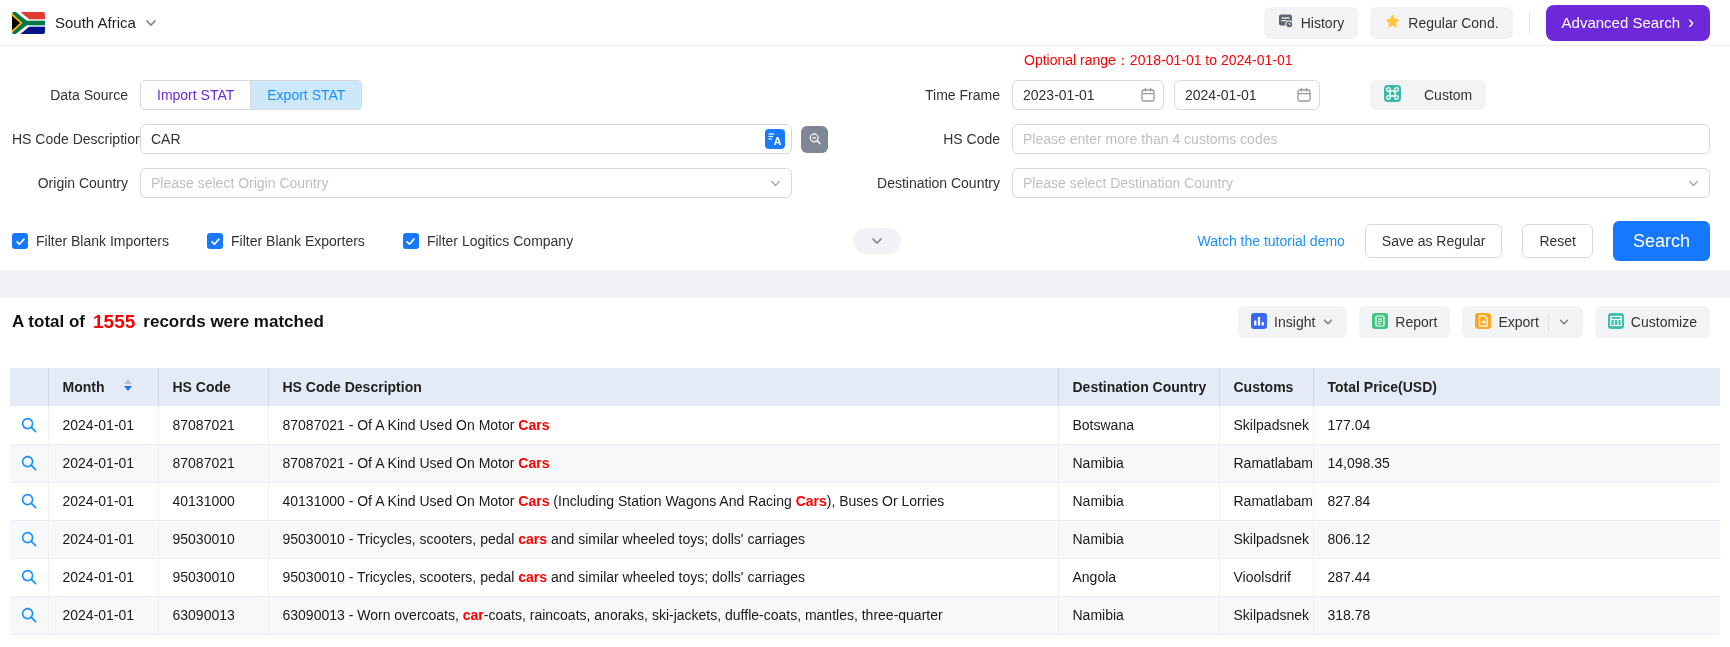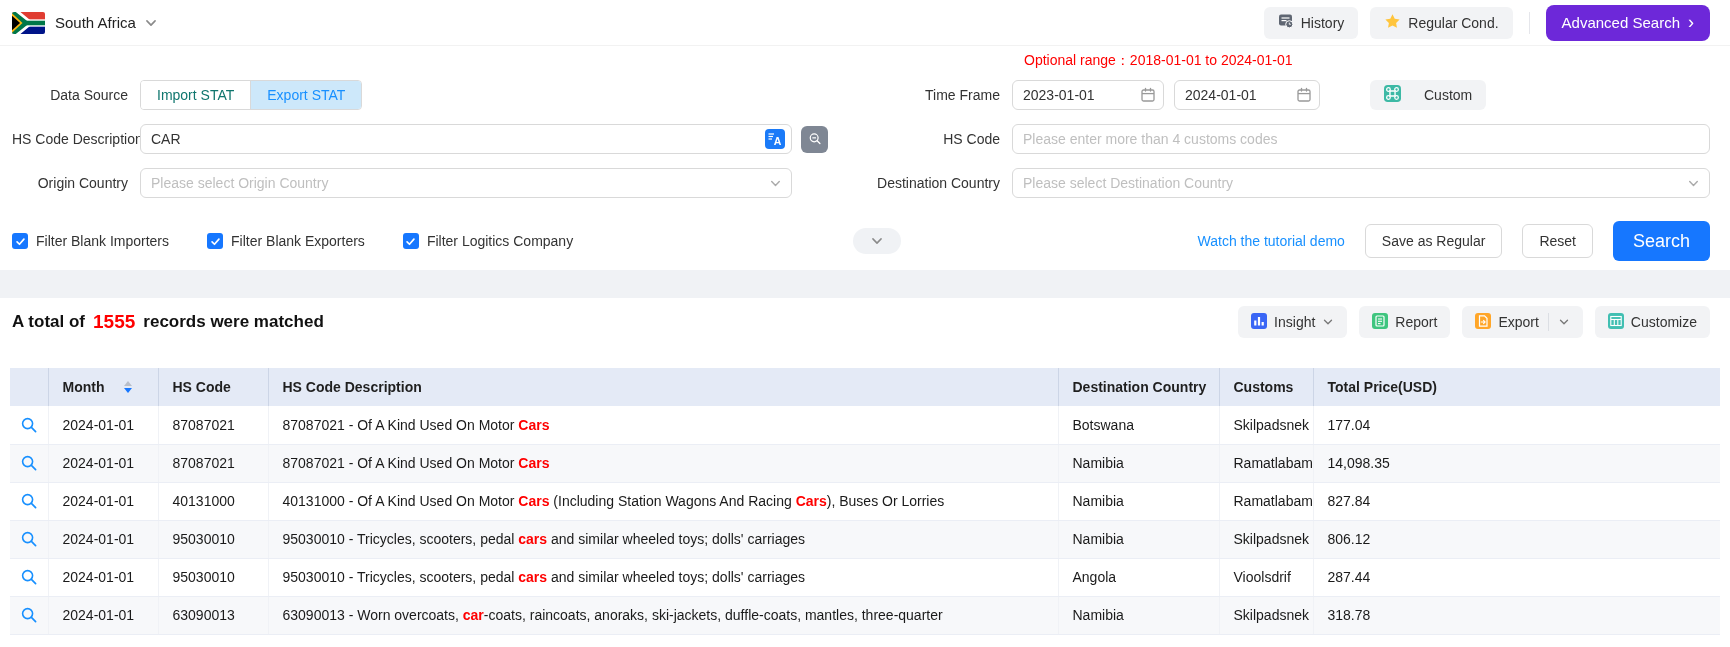--- a/index.html
+++ b/index.html
@@ -21,21 +21,21 @@
   .filter{padding:4px 20px 0 12px}
   .f-grid{display:grid;grid-template-columns:840px 1fr}
   .f-row{display:flex;align-items:center;margin-top:14px;height:30px}
   .f-row.first{margin-top:10px}
   .f-label{width:128px;flex:none;text-align:right;padding-right:12px;color:#333;white-space:nowrap}
   .f-label-r{width:160px;flex:none;text-align:right;padding-right:12px;color:#333;white-space:nowrap}
   .range-note{height:20px;line-height:20px;color:#ff0000;padding-left:172px;white-space:nowrap}
   .range-spacer{height:20px}
 
   .segmented{display:flex;border:1px solid #d9d9d9;border-radius:4px;overflow:hidden;height:30px}
-  .seg-item{padding:0 16px;display:flex;align-items:center;background:#fff;color:#0f766e;cursor:pointer;border-right:1px solid #d9d9d9}
+  .seg-item{padding:0 16px;display:flex;align-items:center;background:#fff;color:#6d28d9;cursor:pointer;border-right:1px solid #d9d9d9}
   .seg-item:last-child{border-right:none}
   .seg-item.active{background:#cde8fa;color:#1890ff}
 
   .inp-wrap{position:relative;flex:1;height:30px}
   .inp{width:100%;height:30px;border:1px solid #d9d9d9;border-radius:6px;padding:0 34px 0 10px;font-family:"Liberation Sans",sans-serif;font-size:14px;color:#333;outline:none;background:#fff}
   .inp::placeholder{color:#bfbfbf}
   .inp-icon-right{position:absolute;right:7px;top:5px;display:inline-flex;cursor:pointer}
   .sel-chev{position:absolute;right:10px;top:9px;display:inline-flex}
   .hsdesc-wrap{flex:none;width:652px}
   .sq-btn{width:27px;height:27px;margin-left:9px;border-radius:6px;display:inline-flex;align-items:center;justify-content:center;cursor:pointer;flex:none}
@@ -72,21 +72,21 @@
   table{border-collapse:collapse;table-layout:fixed;width:1710px}
   thead th{background:#e4eaf6;height:38px;font-weight:bold;color:#1f1f1f;text-align:left;padding:0 14px;border-right:1px solid #ccd5e6;font-size:14px;white-space:nowrap}
   thead th:last-child{border-right:none}
   thead th.c-ic{padding:0}
   tbody td{height:38px;padding:0 14px;border-bottom:1px solid #ebeef5;border-right:1px solid #f0f2f6;color:#1a1a1a;white-space:nowrap;overflow:hidden;font-size:14px}
   tbody td:last-child{border-right:none}
   tbody tr:nth-child(even){background:#f7f8fa}
   td.c-ic{text-align:center;padding:0}
   .rowsearch{display:inline-flex;cursor:pointer;vertical-align:middle}
   .hl{color:#ff0000;font-weight:bold}
-  .th-flex{display:flex;align-items:center;gap:20px}
+  .th-flex{display:flex;align-items:flex-start;gap:20px}
   .sorter{display:inline-flex;flex-direction:column;gap:2px;cursor:pointer}
   .caret-up{width:0;height:0;border-left:4px solid transparent;border-right:4px solid transparent;border-bottom:5px solid #b8bec9}
   .caret-down{width:0;height:0;border-left:4px solid transparent;border-right:4px solid transparent;border-top:5px solid #1677ff}
 </style>
 </head>
 <body>
 
 <div class="topbar">
   <span class="flag">
     <svg width="33" height="22" viewBox="0 0 36 24">

